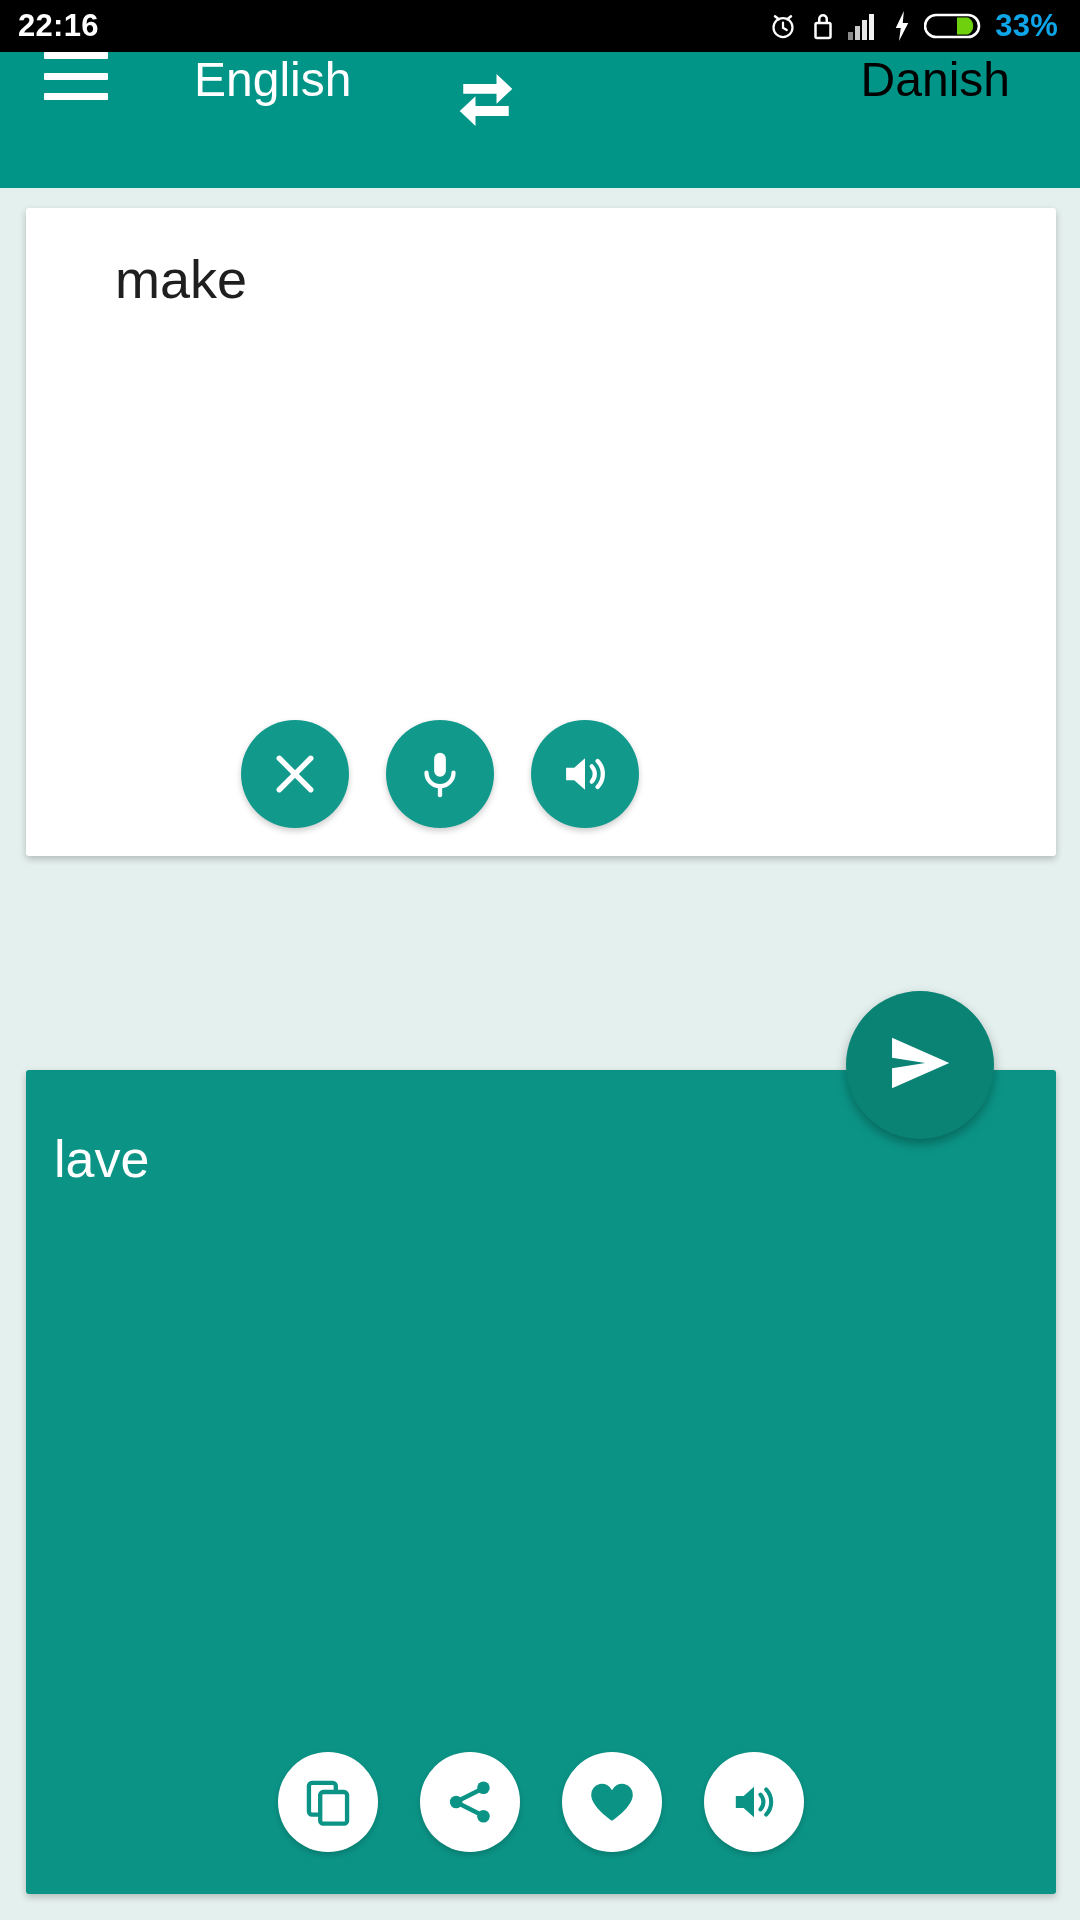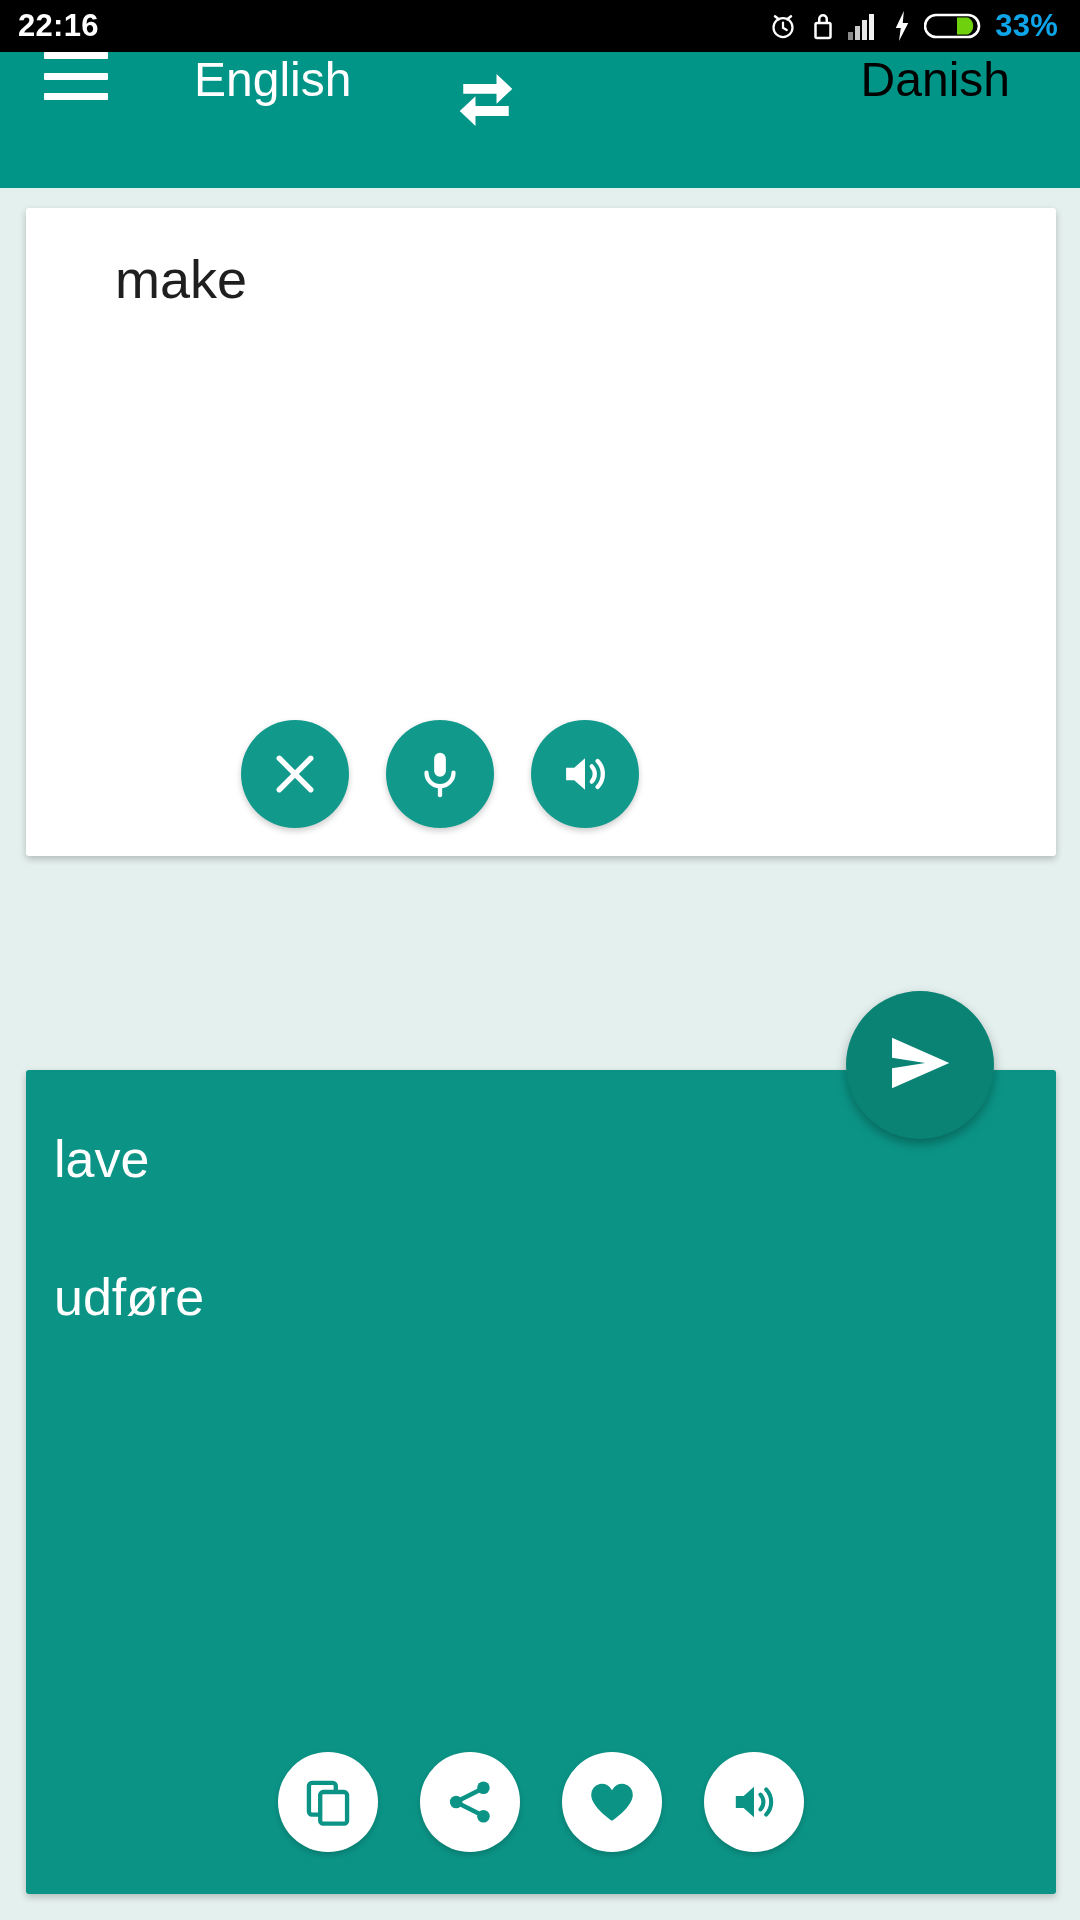--- a/index.html
+++ b/index.html
@@ -324,21 +324,20 @@
       <path d="M3.4 4.2 L21 12 L3.4 19.8 L3.4 13.6 L13.6 12 L3.4 10.4 Z" fill="#ffffff"></path>
     </svg>
   </span>
 </div>
 
 <div class="result-card">
 
   <div class="result-main">lave</div>
 
   <div class="result-alts">
-    <div>udføre</div>
   </div>
 
   <div class="result-actions">
 
     <div class="circle-btn-white">
       <span>
         <svg width="52" height="52" viewBox="0 0 24 24">
           <rect x="3.2" y="3.2" width="12.4" height="14.6" rx="1.4" fill="none" stroke="#0b9486" stroke-width="2"></rect>
           <rect x="8.4" y="7.4" width="12.4" height="14.6" rx="1.4" fill="#ffffff" stroke="#0b9486" stroke-width="2"></rect>
         </svg>

